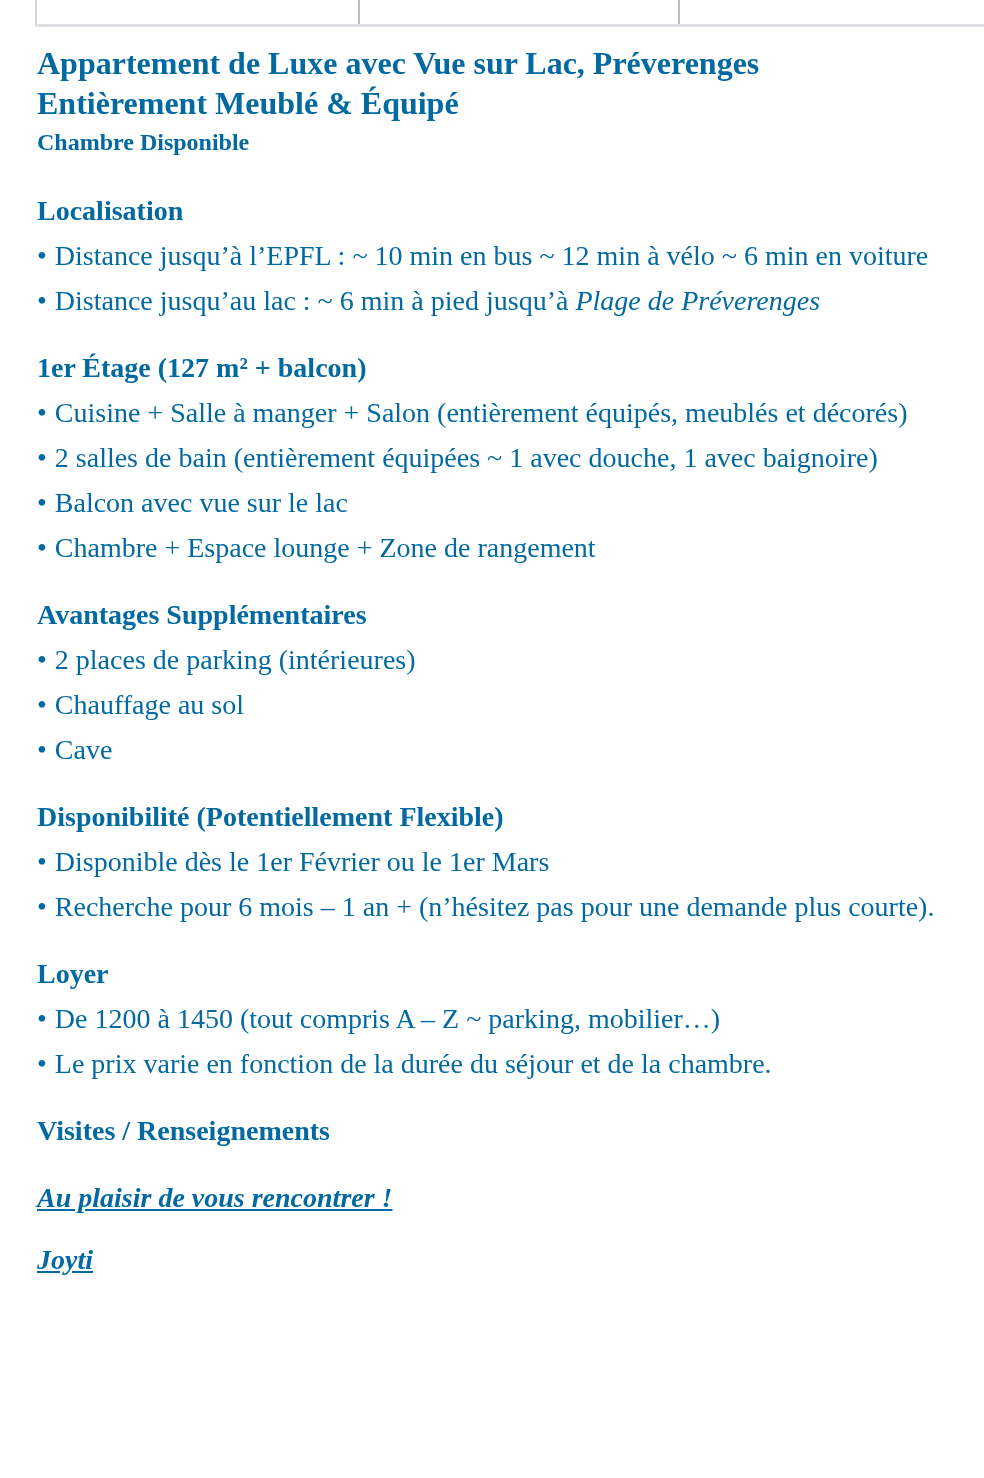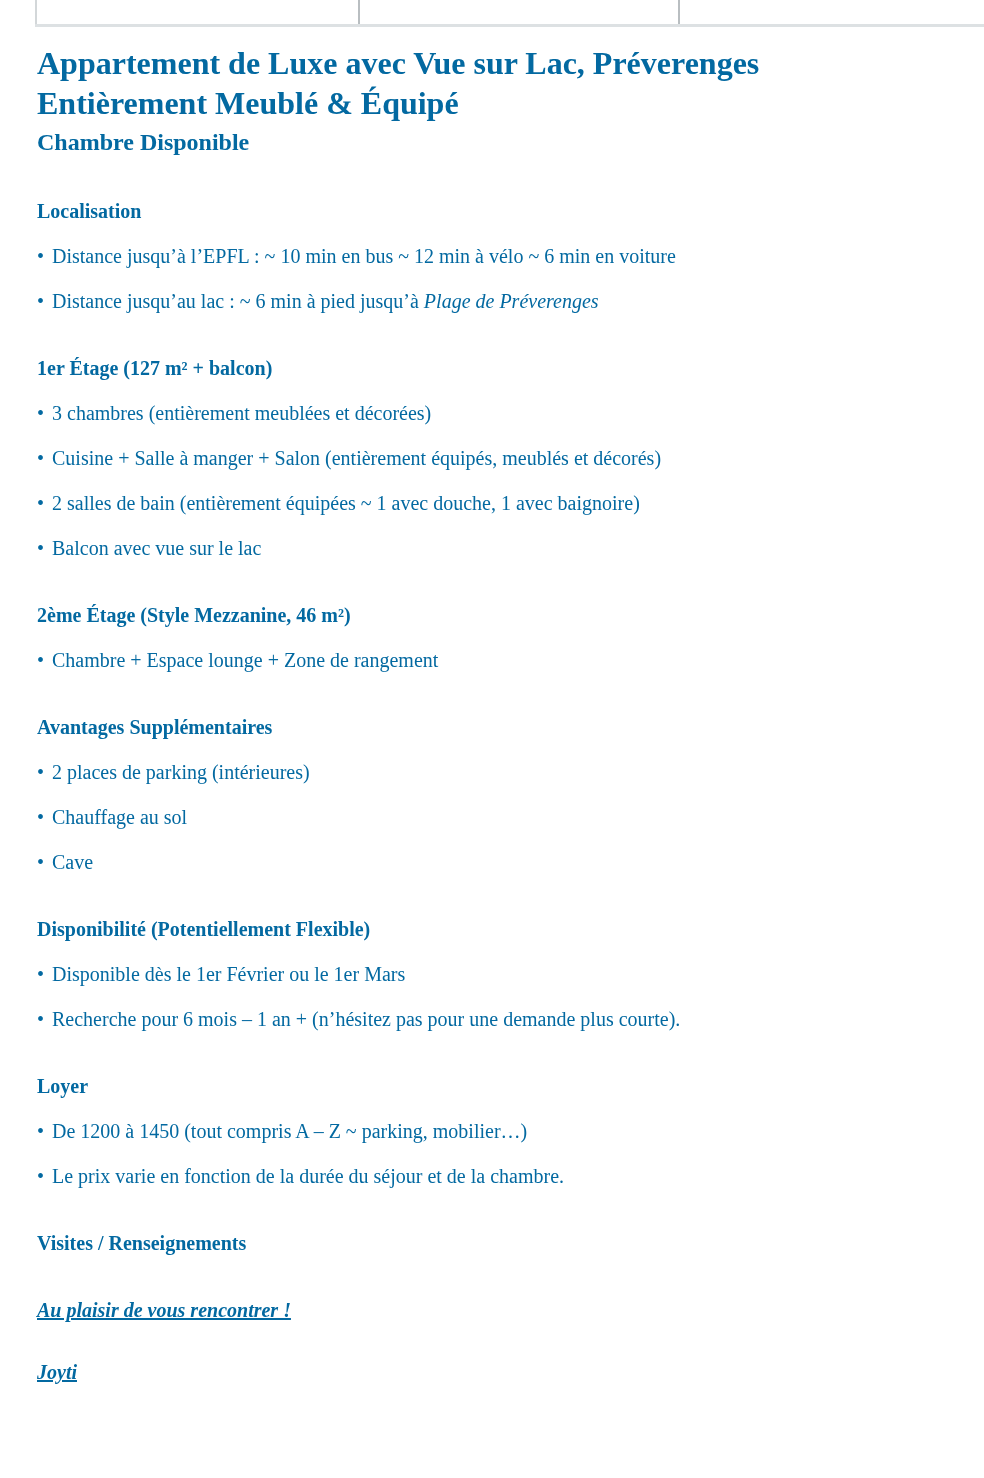--- a/index.html
+++ b/index.html
@@ -31,21 +31,21 @@
     line-height: 40px;
     font-weight: bold;
     margin: 16px 0 0 0;
   }
   h2 {
     font-size: 24px;
     line-height: 30px;
     font-weight: bold;
     margin: 4px 0 0 0;
   }
-  p { font-size: 20px; line-height: 26px; margin: 0 0 19px 0; }
+  p { font-size: 28px; line-height: 26px; margin: 0 0 19px 0; }
   p.sec-heading { font-weight: bold; margin: 41px 0 19px 0; }
   p.bullet .marker { display: inline-block; margin-right: 8px; }
   p.closing { font-weight: bold; font-style: italic; margin: 41px 0 19px 0; text-decoration: underline; }
   p.closing.sig { margin-top: 36px; }
   em.inline-italic { font-style: italic; }
 </style>
 </head>
 <body>
 
 <div class="page">
@@ -60,26 +60,24 @@
 
     <h1><span>Appartement de Luxe avec Vue sur Lac, Préverenges</span><br><span>Entièrement Meublé &amp; Équipé</span></h1>
 
     <h2>Chambre Disponible</h2>
 
     <p class="sec-heading">Localisation</p>
     <p class="bullet"><span class="marker">•</span><span>Distance jusqu’à l’EPFL : ~ 10 min en bus ~ 12 min à vélo ~ 6 min en voiture</span></p>
     <p class="bullet"><span class="marker">•</span><span>Distance jusqu’au lac : ~ 6 min à pied jusqu’à </span><em class="inline-italic">Plage de Préverenges</em></p>
 
     <p class="sec-heading">1er Étage (127 m² + balcon)</p>
-    <p class="bullet"><span class="marker">•</span><span>3 chambres (entièrement meublées et décorées)</span></p>
     <p class="bullet"><span class="marker">•</span><span>Cuisine + Salle à manger + Salon (entièrement équipés, meublés et décorés)</span></p>
     <p class="bullet"><span class="marker">•</span><span>2 salles de bain (entièrement équipées ~ 1 avec douche, 1 avec baignoire)</span></p>
     <p class="bullet"><span class="marker">•</span><span>Balcon avec vue sur le lac</span></p>
 
-    <p class="sec-heading">2ème Étage (Style Mezzanine, 46 m²)</p>
     <p class="bullet"><span class="marker">•</span><span>Chambre + Espace lounge + Zone de rangement</span></p>
 
     <p class="sec-heading">Avantages Supplémentaires</p>
     <p class="bullet"><span class="marker">•</span><span>2 places de parking (intérieures)</span></p>
     <p class="bullet"><span class="marker">•</span><span>Chauffage au sol</span></p>
     <p class="bullet"><span class="marker">•</span><span>Cave</span></p>
 
     <p class="sec-heading">Disponibilité (Potentiellement Flexible)</p>
     <p class="bullet"><span class="marker">•</span><span>Disponible dès le 1er Février ou le 1er Mars</span></p>
     <p class="bullet"><span class="marker">•</span><span>Recherche pour 6 mois – 1 an + (n’hésitez pas pour une demande plus courte).</span></p>

